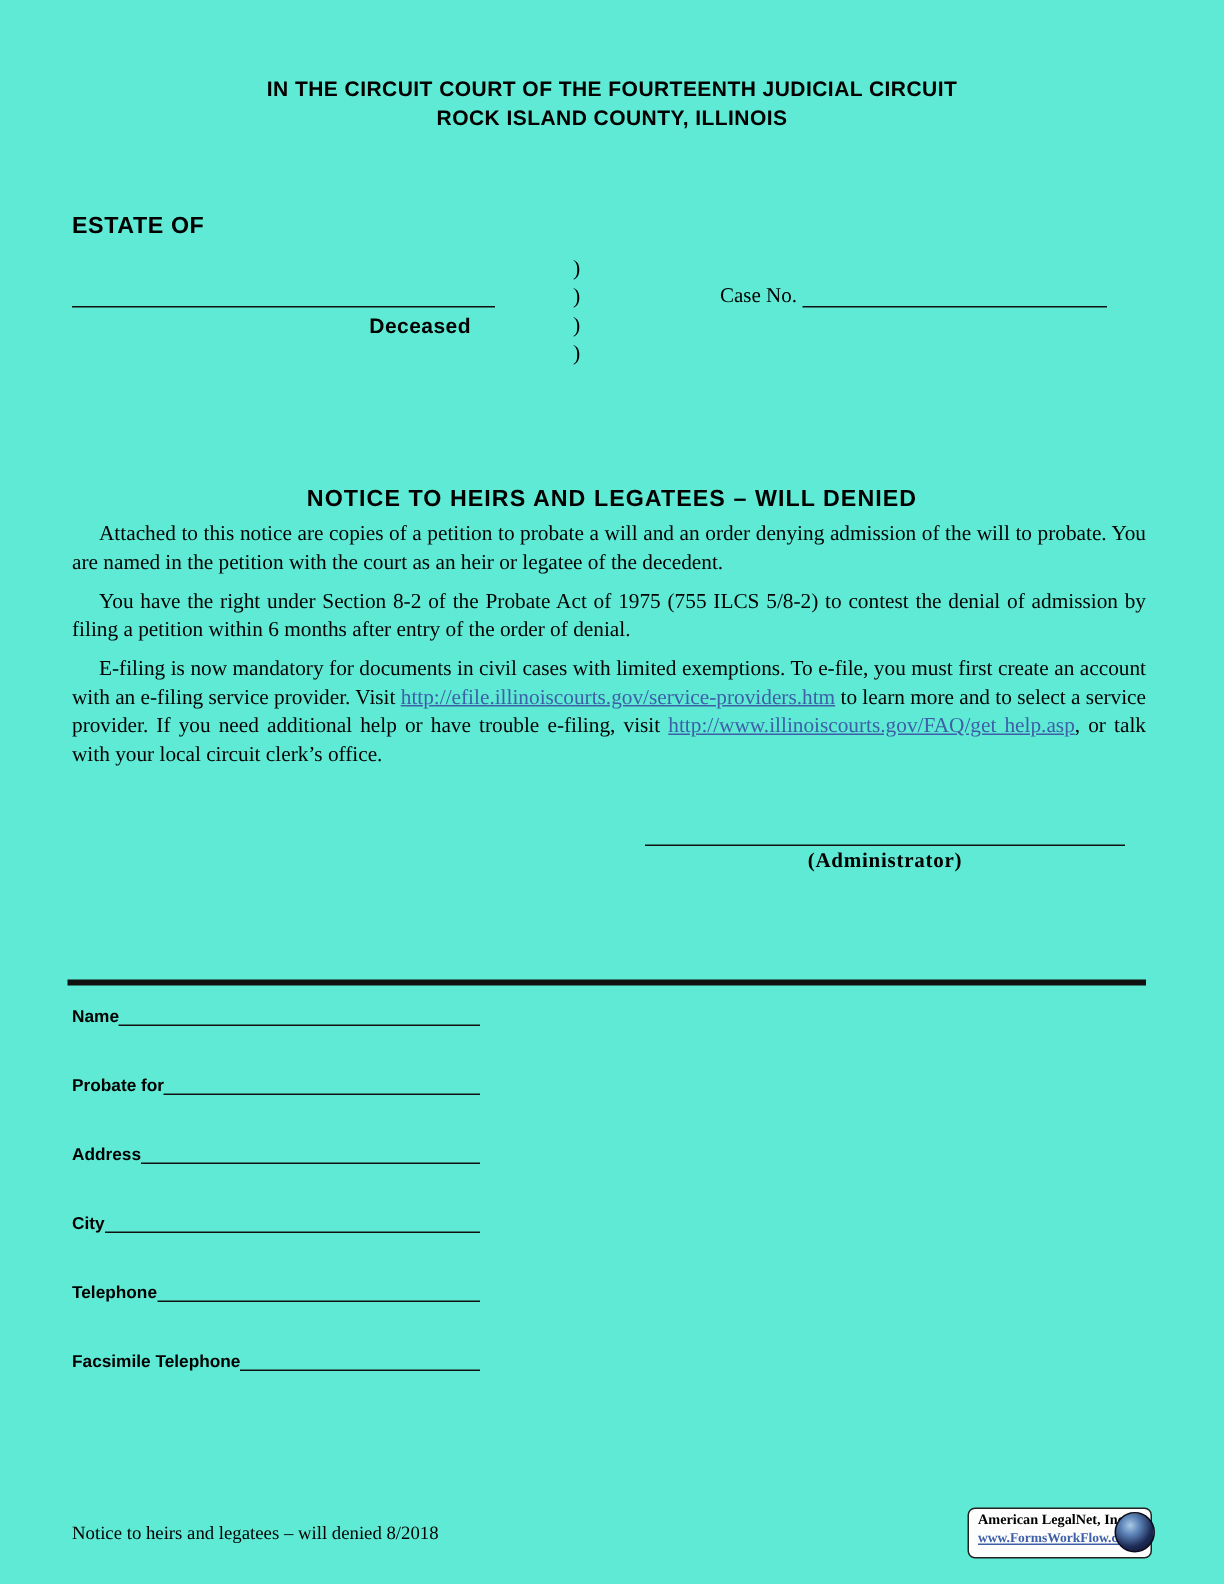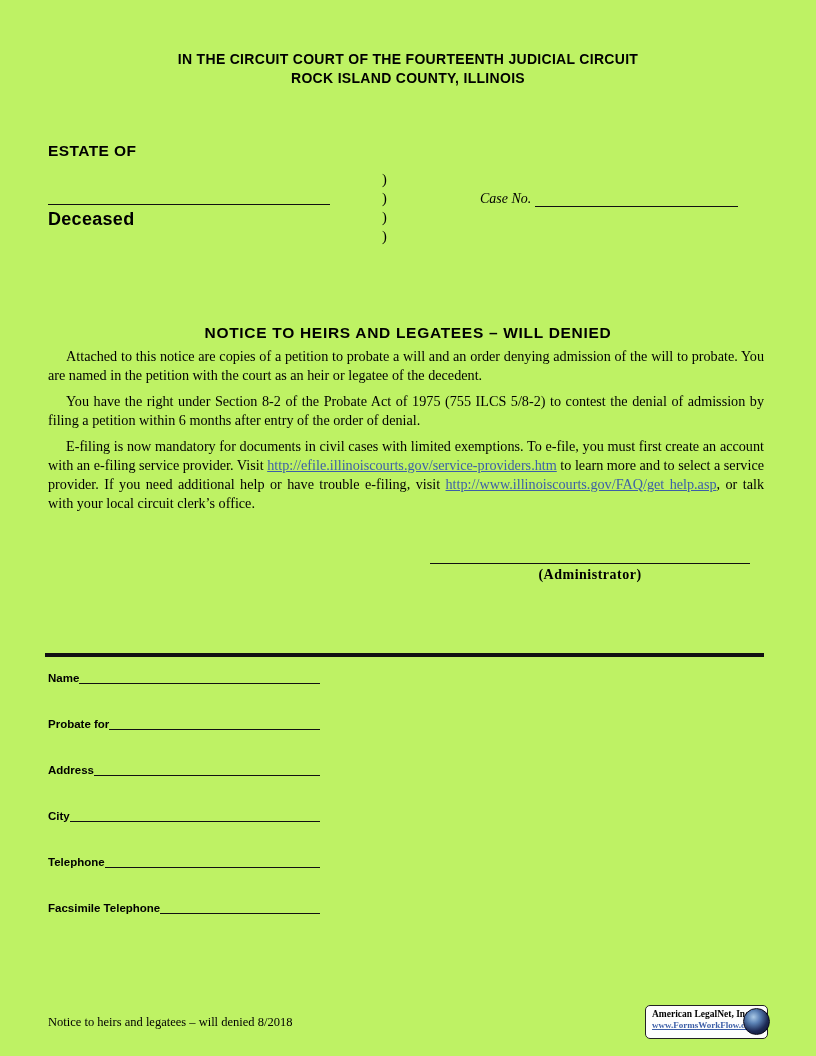--- a/index.html
+++ b/index.html
@@ -3,21 +3,21 @@
 <meta charset="utf-8">
 <style>
   * { margin: 0; padding: 0; box-sizing: border-box; }
   html, body { background: #ffffff; }
   body { font-family: "Liberation Serif", serif; color: #000; }
 
   .page {
     position: relative;
     width: 816px;
     height: 1056px;
-    background: #bef264;
+    background: #5eead4;
     overflow: hidden;
     padding-left: 13px;
   }
 
   
   .court-header {
     position: absolute;
     top: 50px; left: 0; right: 0;
     text-align: center;
     font-family: "Liberation Sans", sans-serif;
@@ -39,41 +39,40 @@
   .name-blank {
     position: absolute;
     top: 190px; left: 48px;
     width: 282px; height: 15px;
     border-bottom: 1.8px solid #111;
   }
   .deceased {
     position: absolute;
     top: 209px; left: 48px;
     width: 282px;
-    text-align: left;
+    text-align: right;
     padding-right: 16px;
     font-family: "Liberation Sans", sans-serif;
     font-weight: bold;
-    font-size: 18px;
+    font-size: 14px;
     letter-spacing: 0.3px;
   }
   .paren-col {
     position: absolute;
     top: 170px; left: 382px;
     font-size: 14.5px;
     line-height: 19px;
   }
   .case-no {
     position: absolute;
     top: 190px; left: 480px;
     width: 258px; height: 17px;
     font-size: 14px;
     display: flex;
-    align-items: flex-end;
-    font-style: italic;
+    align-items: flex-start;
   }
   .case-no .label { white-space: nowrap; padding-right: 4px; }
   .case-no .fill { flex: 1; border-bottom: 1.4px solid #111; height: 15px; }
 
   
   .notice-title {
     position: absolute;
     top: 300px; left: 0; right: 0;
     text-align: center;
     font-family: "Liberation Sans", sans-serif;

